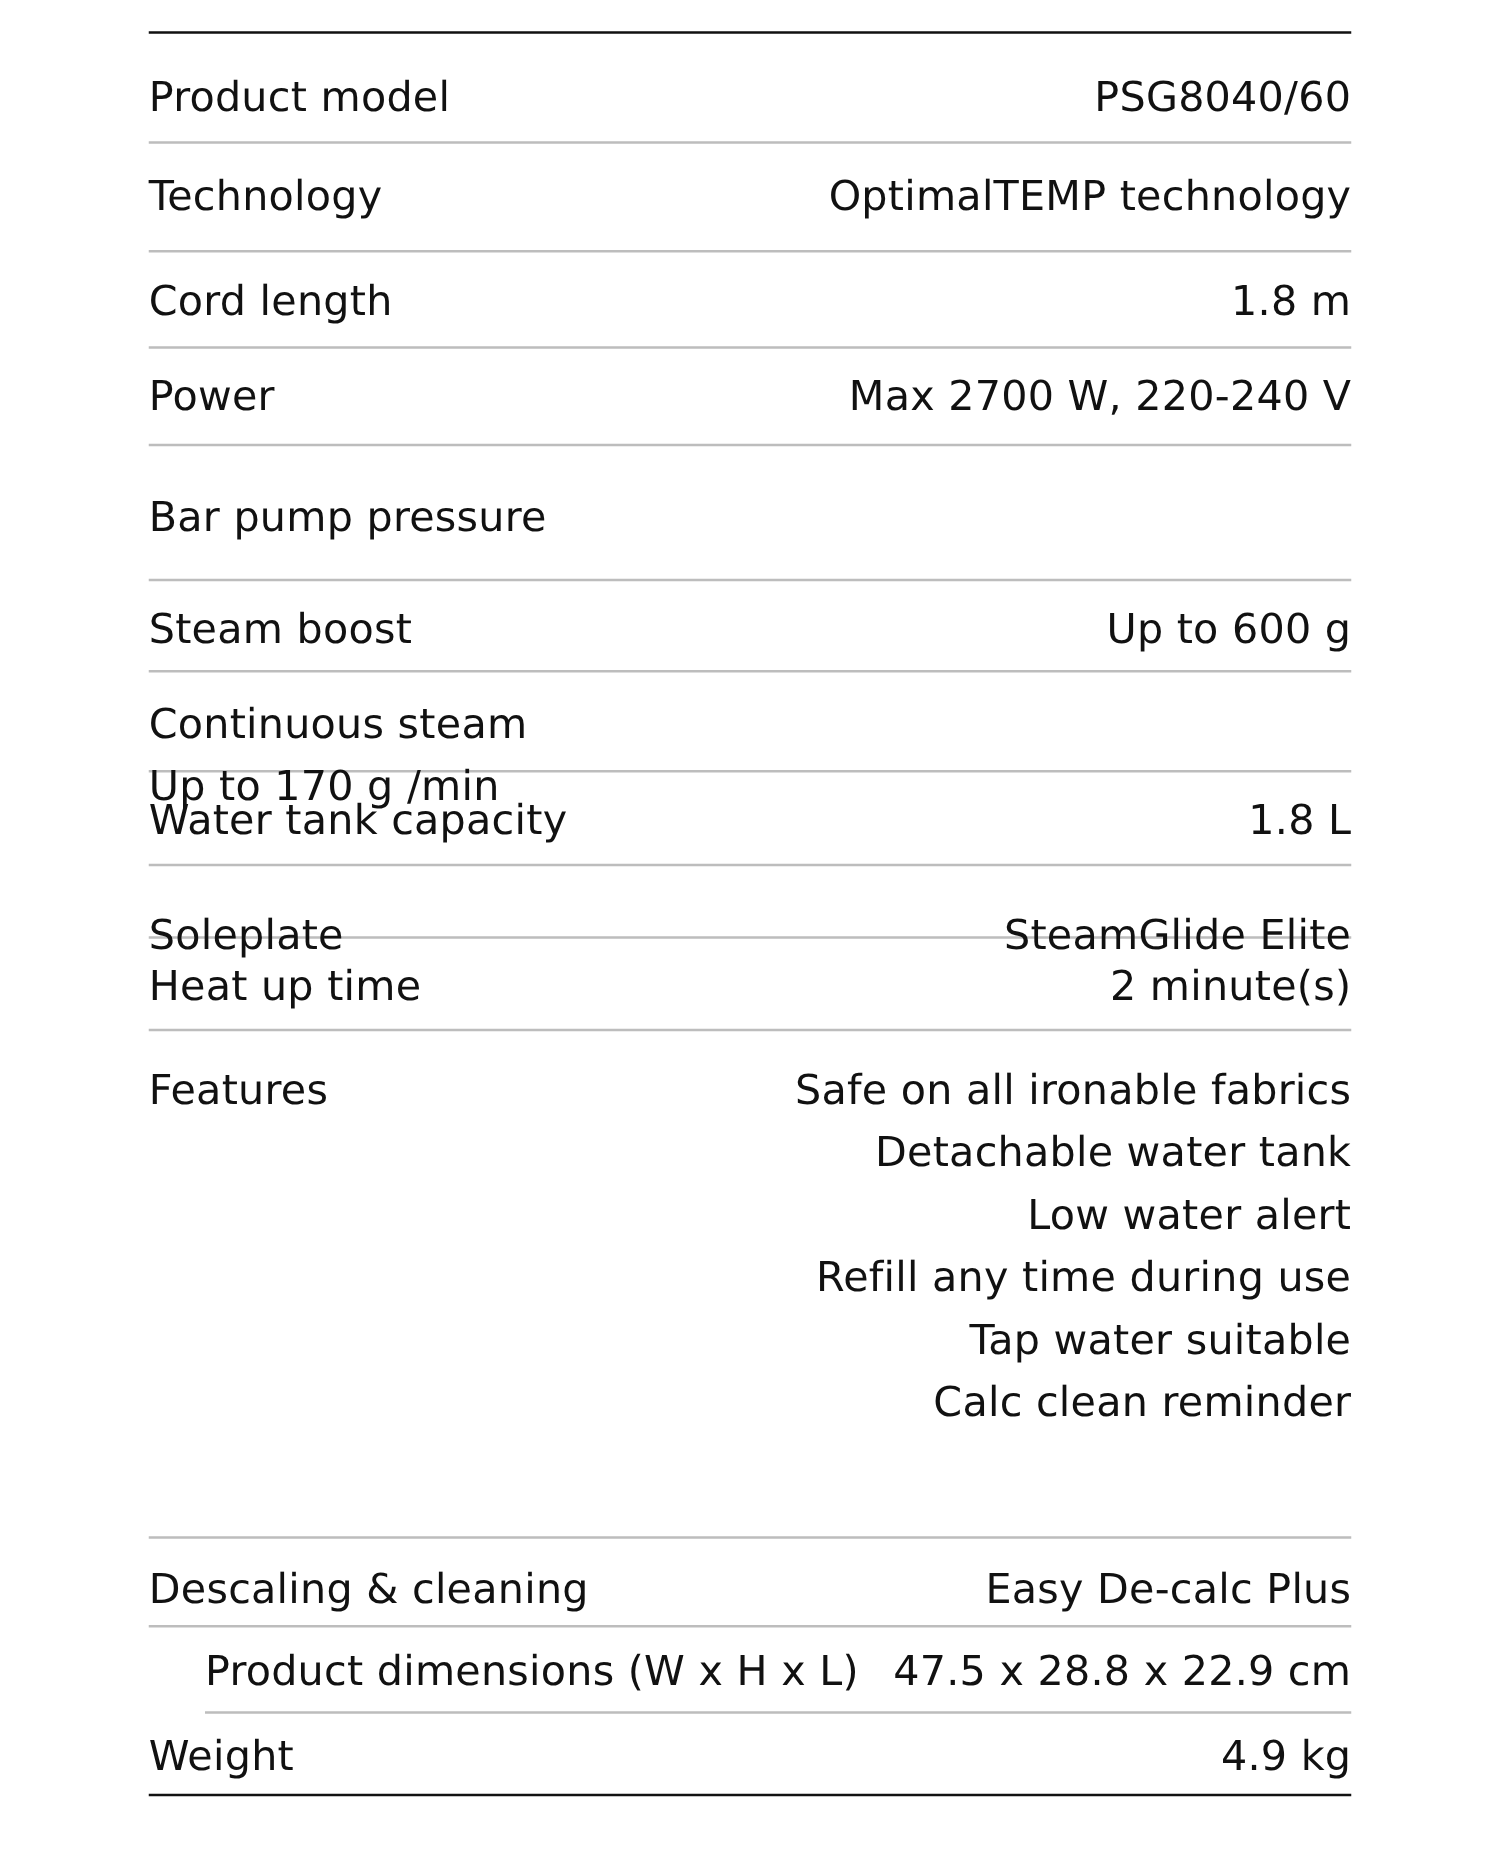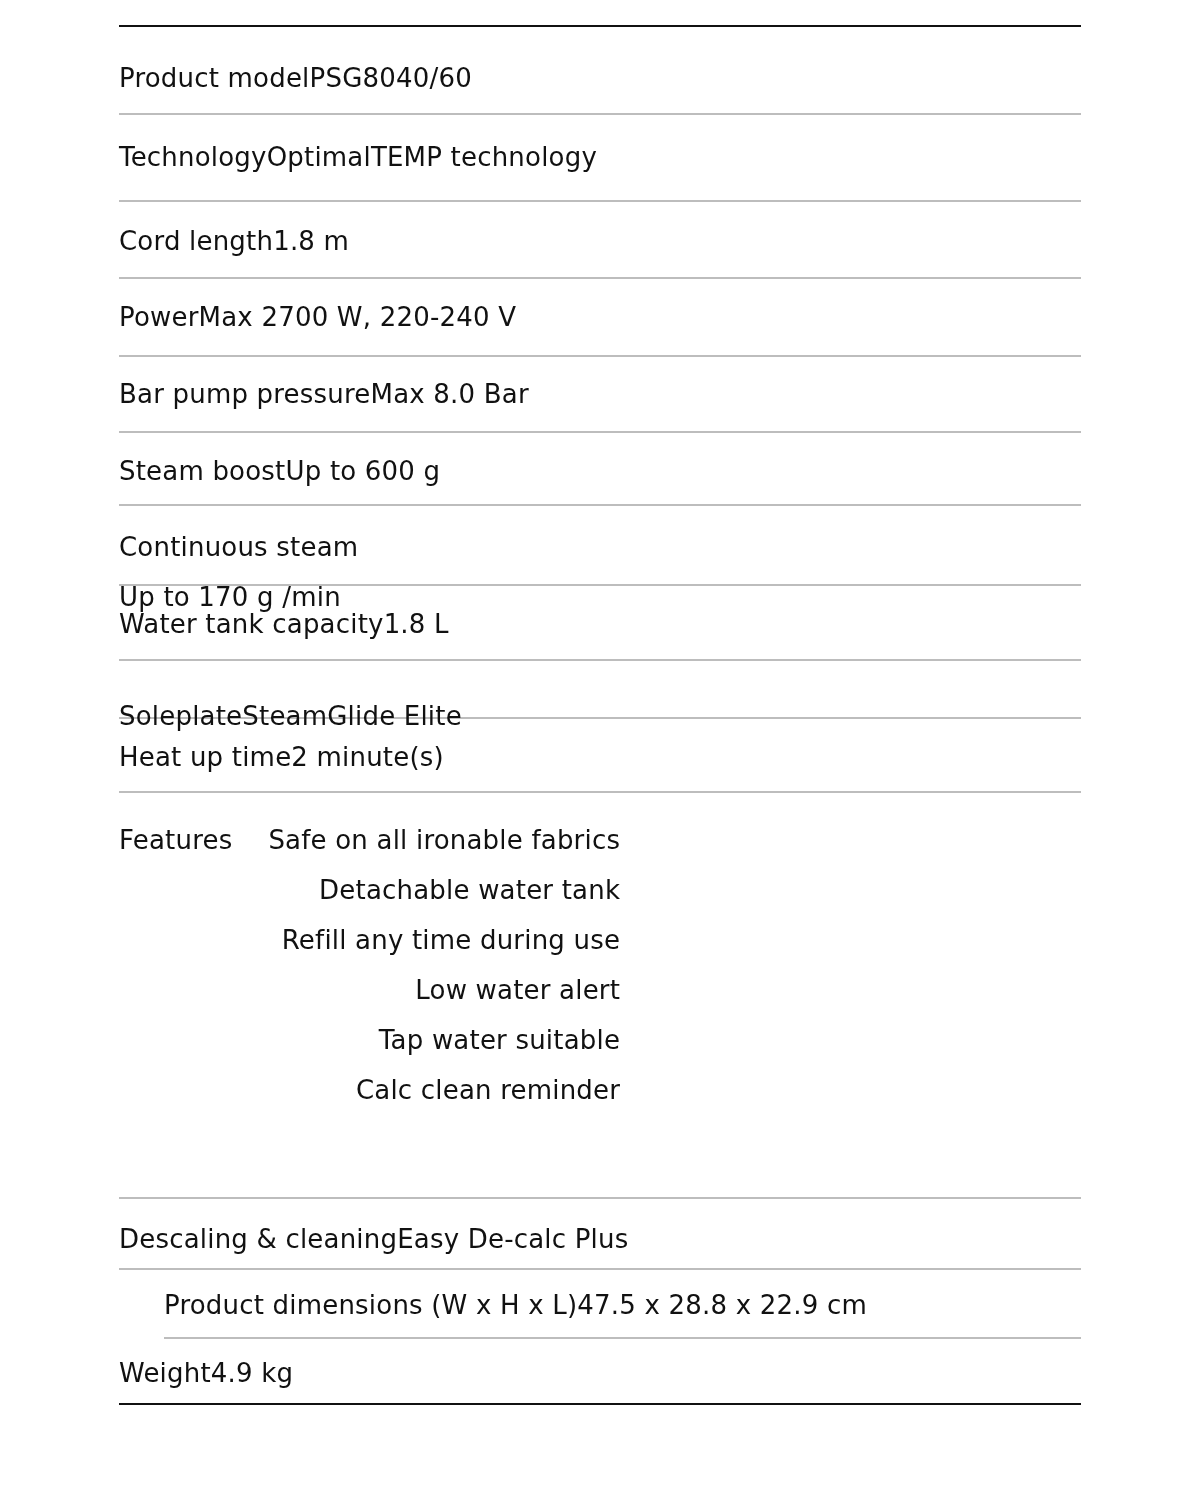--- a/index.html
+++ b/index.html
@@ -17,24 +17,24 @@
     .spec-table {
       position: absolute;
       left: 119px;
       top: 25px;
       width: 962px;
       border-top: 2px solid #111111;
       border-bottom: 2px solid #111111;
     }
     .row {
       display: flex;
-      justify-content: flex-start;
+      justify-content: space-between;
       align-items: flex-start;
       border-bottom: 2px solid #bdbdbd;
-      font-size: 26px;
+      font-size: 33px;
       line-height: 50px;
       letter-spacing: 0.2px;
     }
     .row:last-child { border-bottom: none; }
     .label {
       flex: 0 0 auto;
       white-space: nowrap;
       padding-left: 0;
     }
     .value {
@@ -66,23 +66,22 @@
   <div class="row" style="height:77px;padding-top:14px;box-sizing:border-box;">
     <span class="label">Cord length</span>
     <span class="value">1.8 m</span>
   </div>
 
   <div class="row" style="height:78px;padding-top:13px;box-sizing:border-box;">
     <span class="label">Power</span>
     <span class="value">Max 2700 W, 220-240 V</span>
   </div>
 
-  <div class="row" style="height:76px;padding-top:12px;box-sizing:border-box;">
+  <div class="row" style="height:76px;padding-top:0;box-sizing:border-box;margin-top:32px;">
     <span class="label">Bar pump pressure</span>
-    <span class="value">Max 8.0 Bar</span>
   </div>
 
   <div class="row" style="height:73px;padding-top:13px;box-sizing:border-box;">
     <span class="label">Steam boost</span>
     <span class="value">Up to 600 g</span>
   </div>
 
   <div class="row" style="height:80px;padding-top:16px;box-sizing:border-box;flex-direction:column;">
     <span class="label">Continuous steam</span>
     <span class="value">Up to 170 g /min</span>
@@ -101,22 +100,22 @@
   <div class="row" style="height:74px;padding-top:13px;box-sizing:border-box;">
     <span class="label">Heat up time</span>
     <span class="value">2 minute(s)</span>
   </div>
 
   <div class="row" style="height:406px;padding-top:22px;box-sizing:border-box;">
     <span class="label">Features</span>
     <div class="value value-list">
       <span>Safe on all ironable fabrics</span>
       <span>Detachable water tank</span>
+      <span>Low water alert</span>
       <span>Refill any time during use</span>
-      <span>Low water alert</span>
       <span>Tap water suitable</span>
       <span>Calc clean reminder</span>
     </div>
   </div>
 
   <div class="row" style="height:71px;padding-top:15px;box-sizing:border-box;">
     <span class="label">Descaling &amp; cleaning</span>
     <span class="value">Easy De-calc Plus</span>
   </div>
 

